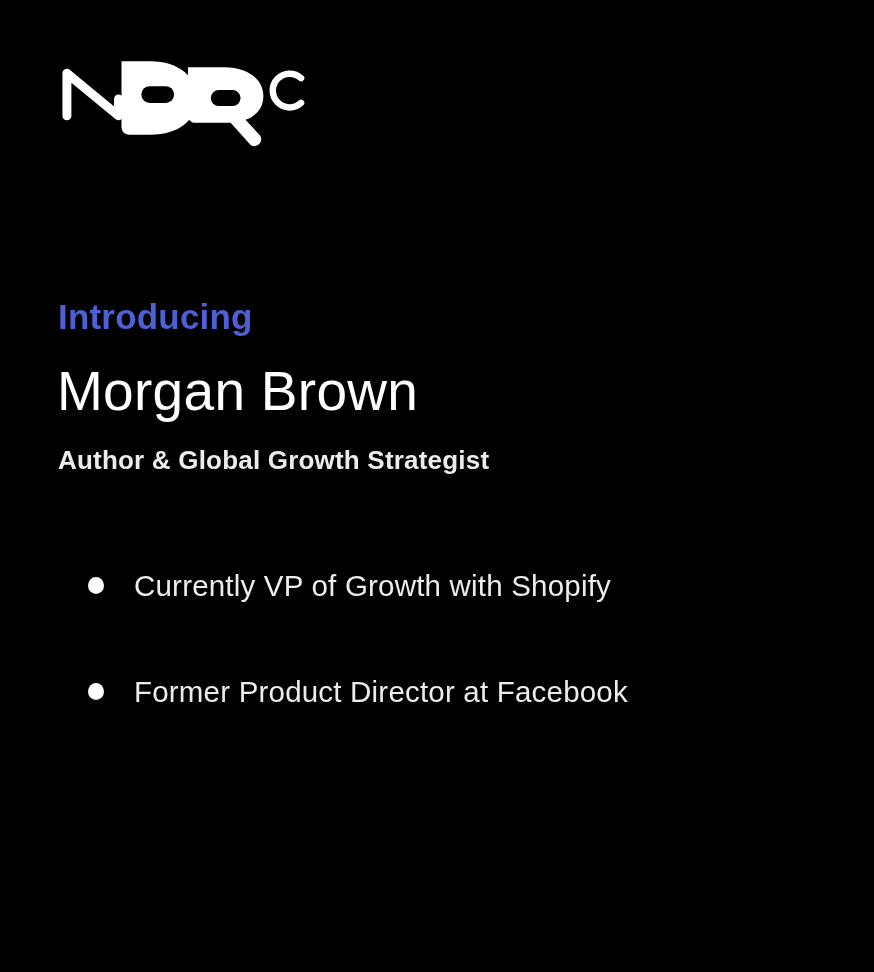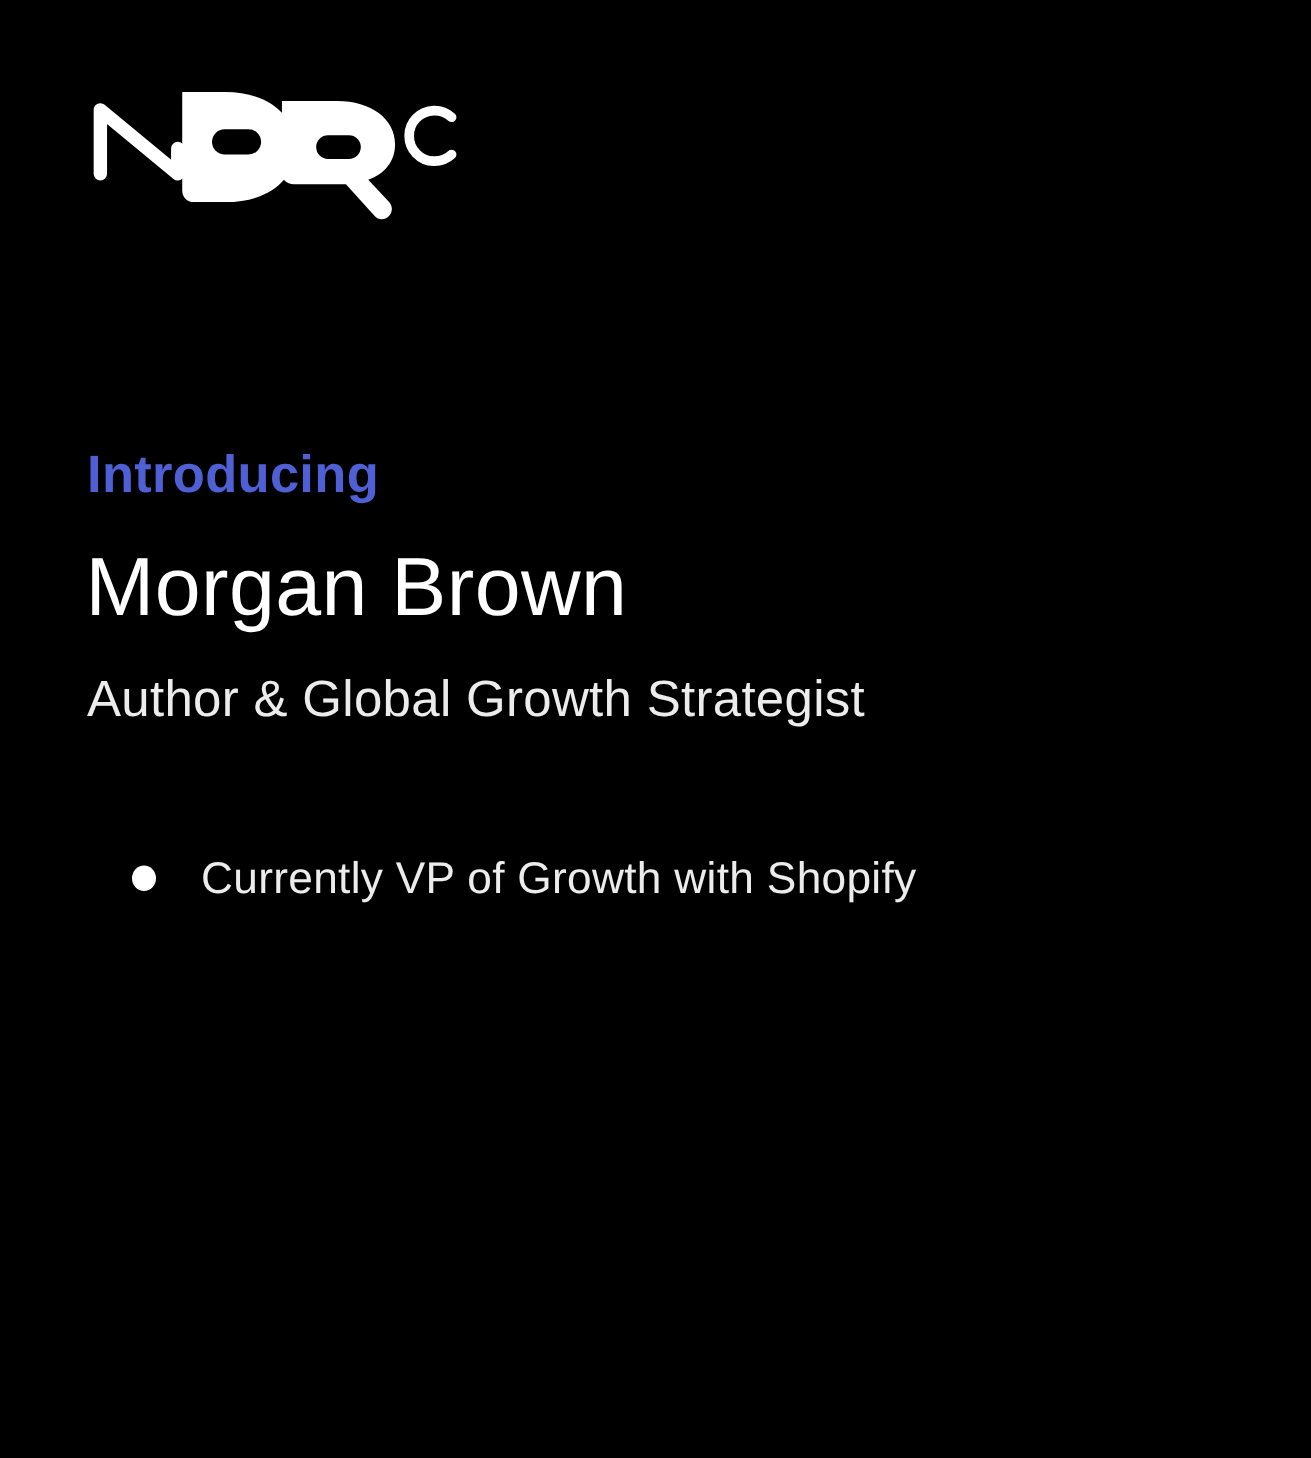--- a/index.html
+++ b/index.html
@@ -52,23 +52,23 @@
     line-height: 1.2;
     font-weight: 400;
     letter-spacing: 0.3px;
     color: var(--text-primary, #fff);
   }
   .subtitle {
     position: absolute;
     left: 58px;
     top: 444px;
     margin: 0;
-    font-size: 34px;
+    font-size: 26px;
     line-height: 1.3;
-    font-weight: 400;
+    font-weight: 700;
     letter-spacing: 0.2px;
     color: var(--text-secondary, #ececec);
   }
   .bullet-list {
     position: absolute;
     left: 58px;
     top: 560px;
     width: 740px;
     margin: 0;
     padding: 0;
@@ -121,15 +121,19 @@
 
   <p class="eyebrow">Introducing</p>
   <h1 class="title">Morgan Brown</h1>
   <p class="subtitle">Author &amp; Global Growth Strategist</p>
 
   <ul class="bullet-list">
     <li class="bullet-item">
       <span class="bullet-dot"></span>
       <span class="bullet-text"><span>Currently VP of Growth with Shopify</span><span class="italic-part"></span></span>
     </li>
+    <li class="bullet-item">
+      <span class="bullet-dot"></span>
+      <span class="bullet-text"><span>Former Product Director at Facebook</span><span class="italic-part"></span></span>
+    </li>
   </ul>
 
 </div>
 
 </body></html>

